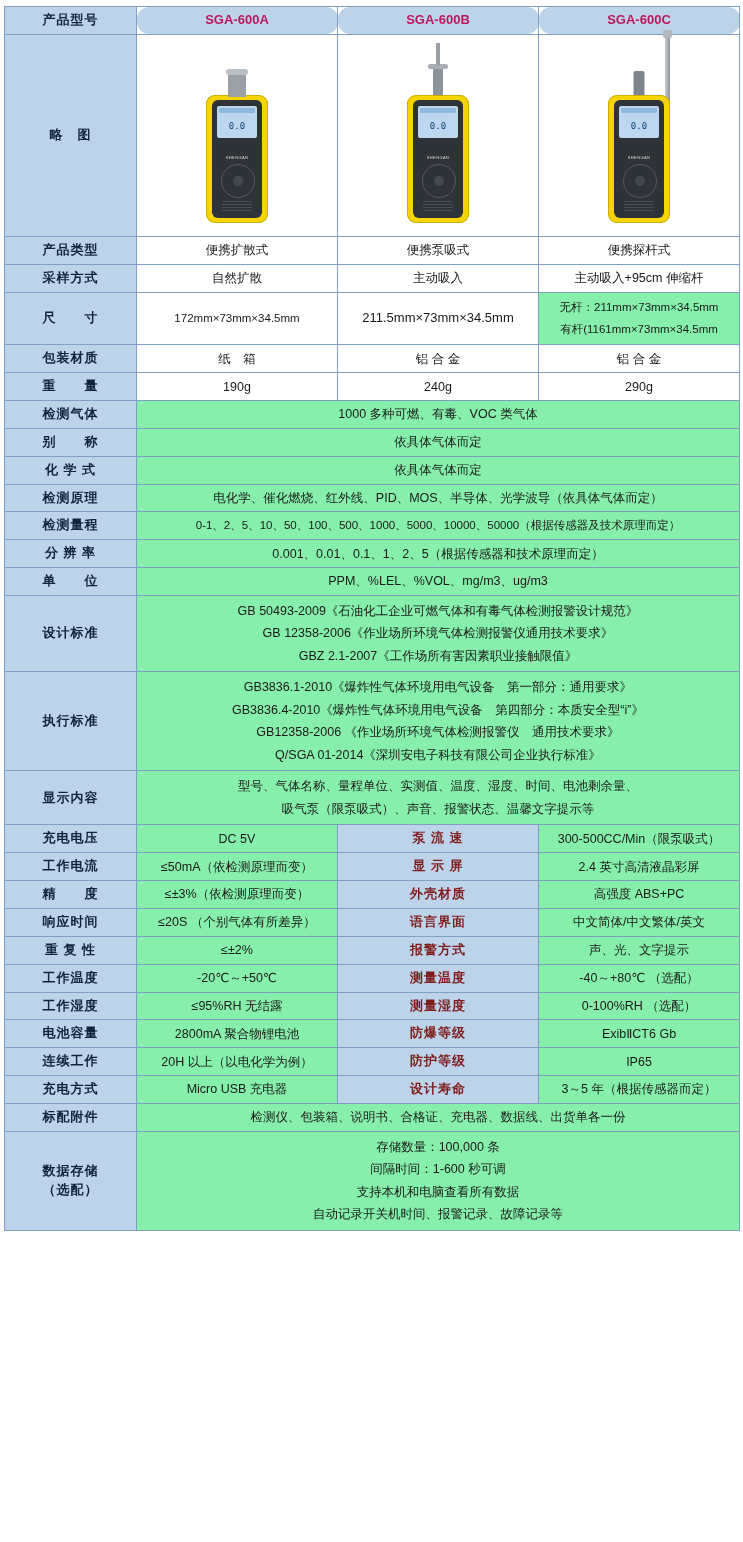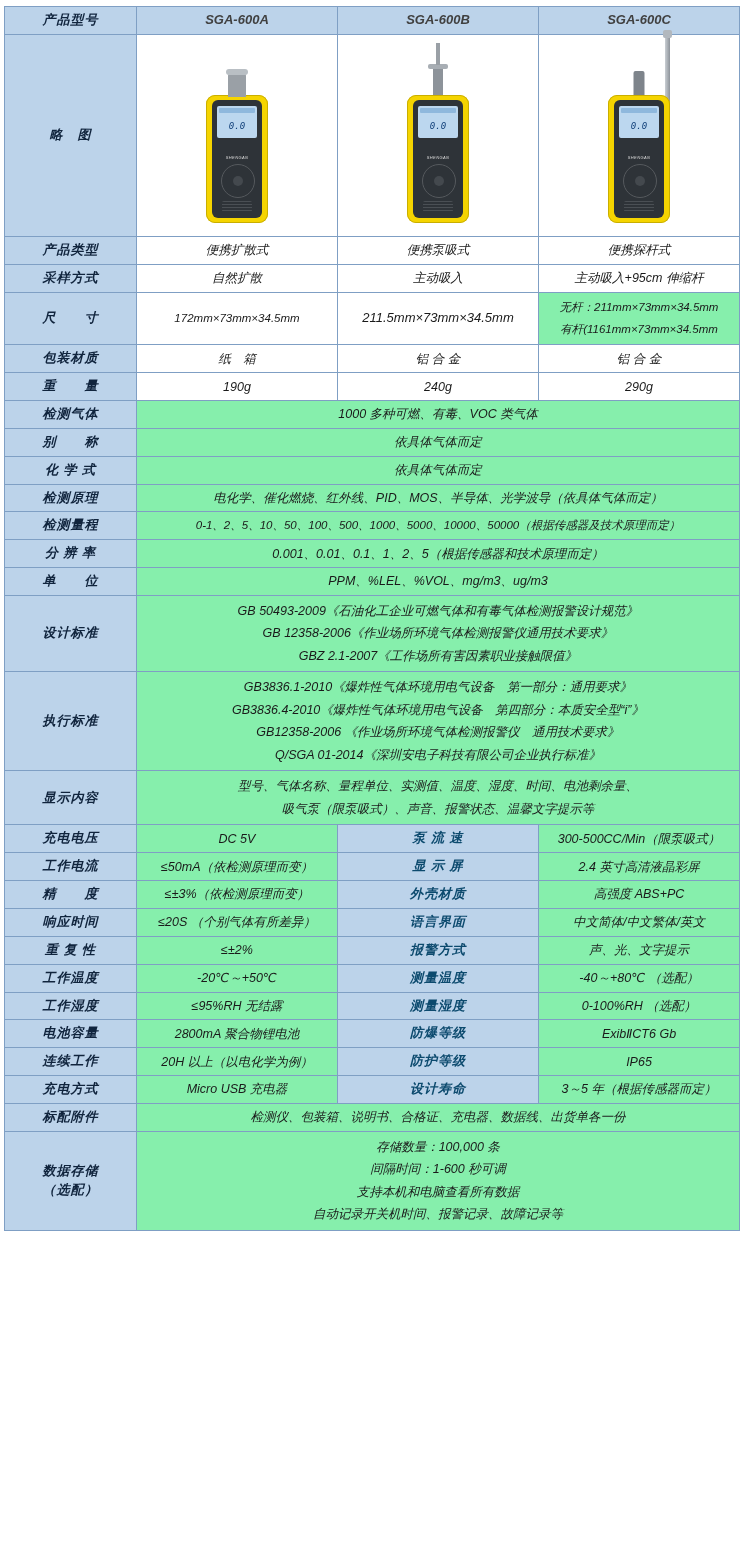--- a/index.html
+++ b/index.html
@@ -1,24 +1,24 @@
 <!DOCTYPE html>
 <html><head>
 <meta charset="utf-8">
 <style>
   html,body{margin:0;padding:0;background:#fff;}
   body{font-family:"Liberation Sans","DejaVu Sans",sans-serif;}
-  .sheet{width:743px;height:1542px;position:relative;box-sizing:border-box;padding:6px 4px 4px 4px;font-style:italic;}
+  .sheet{width:743px;height:1542px;position:relative;box-sizing:border-box;padding:6px 4px 4px 4px;}
   table{border-collapse:collapse;width:735px;table-layout:fixed;}
   td{border:1px solid #7f9fc4;font-size:12.5px;color:#1a1a1a;padding:4px 6px;vertical-align:middle;line-height:1.45;}
   .lbl{background:#bcd3ea;text-align:center;font-weight:bold;color:#10243d;letter-spacing:1px;font-size:13px;}
-  .lbl2{background:#bcd3ea;text-align:center;font-weight:bold;color:#0c4a6e;letter-spacing:1px;font-size:13px;}
+  .lbl2{background:#bcd3ea;text-align:center;font-weight:bold;color:#7f1d1d;letter-spacing:1px;font-size:13px;}
   .ctr{text-align:center;background:#fff;}
   .val{background:#86efac;text-align:center;}
-  .hdr{background:#bcd3ea;text-align:center;font-weight:bold;color:#404040;font-size:13px;}
+  .hdr{background:#bcd3ea;text-align:center;font-weight:bold;color:#be185d;font-size:13px;border-radius:12px;}
   .imgcell{background:#fff;height:196px;text-align:center;padding:0;}
   .multi{line-height:1.8;}
   
   .dev{position:relative;display:inline-block;width:100%;height:196px;}
   .devwrap{position:absolute;left:50%;transform:translateX(-50%);bottom:8px;}
   .body{position:relative;width:62px;height:128px;background:#f5d400;border-radius:9px;box-shadow:inset 0 0 0 1px #c9ae00;}
   .inner{position:absolute;left:6px;top:5px;width:50px;height:118px;background:#2e3338;border-radius:6px;}
   .screen{position:absolute;left:5px;top:6px;width:40px;height:32px;background:#bcd7ef;border-radius:2px;}
   .screen .num{position:absolute;left:0;right:0;top:14px;text-align:center;font-size:9px;color:#11407a;font-family:"DejaVu Sans Mono",monospace;}
   .screen .bar{position:absolute;left:2px;right:2px;top:2px;height:5px;background:#8fb8dd;border-radius:1px;}

